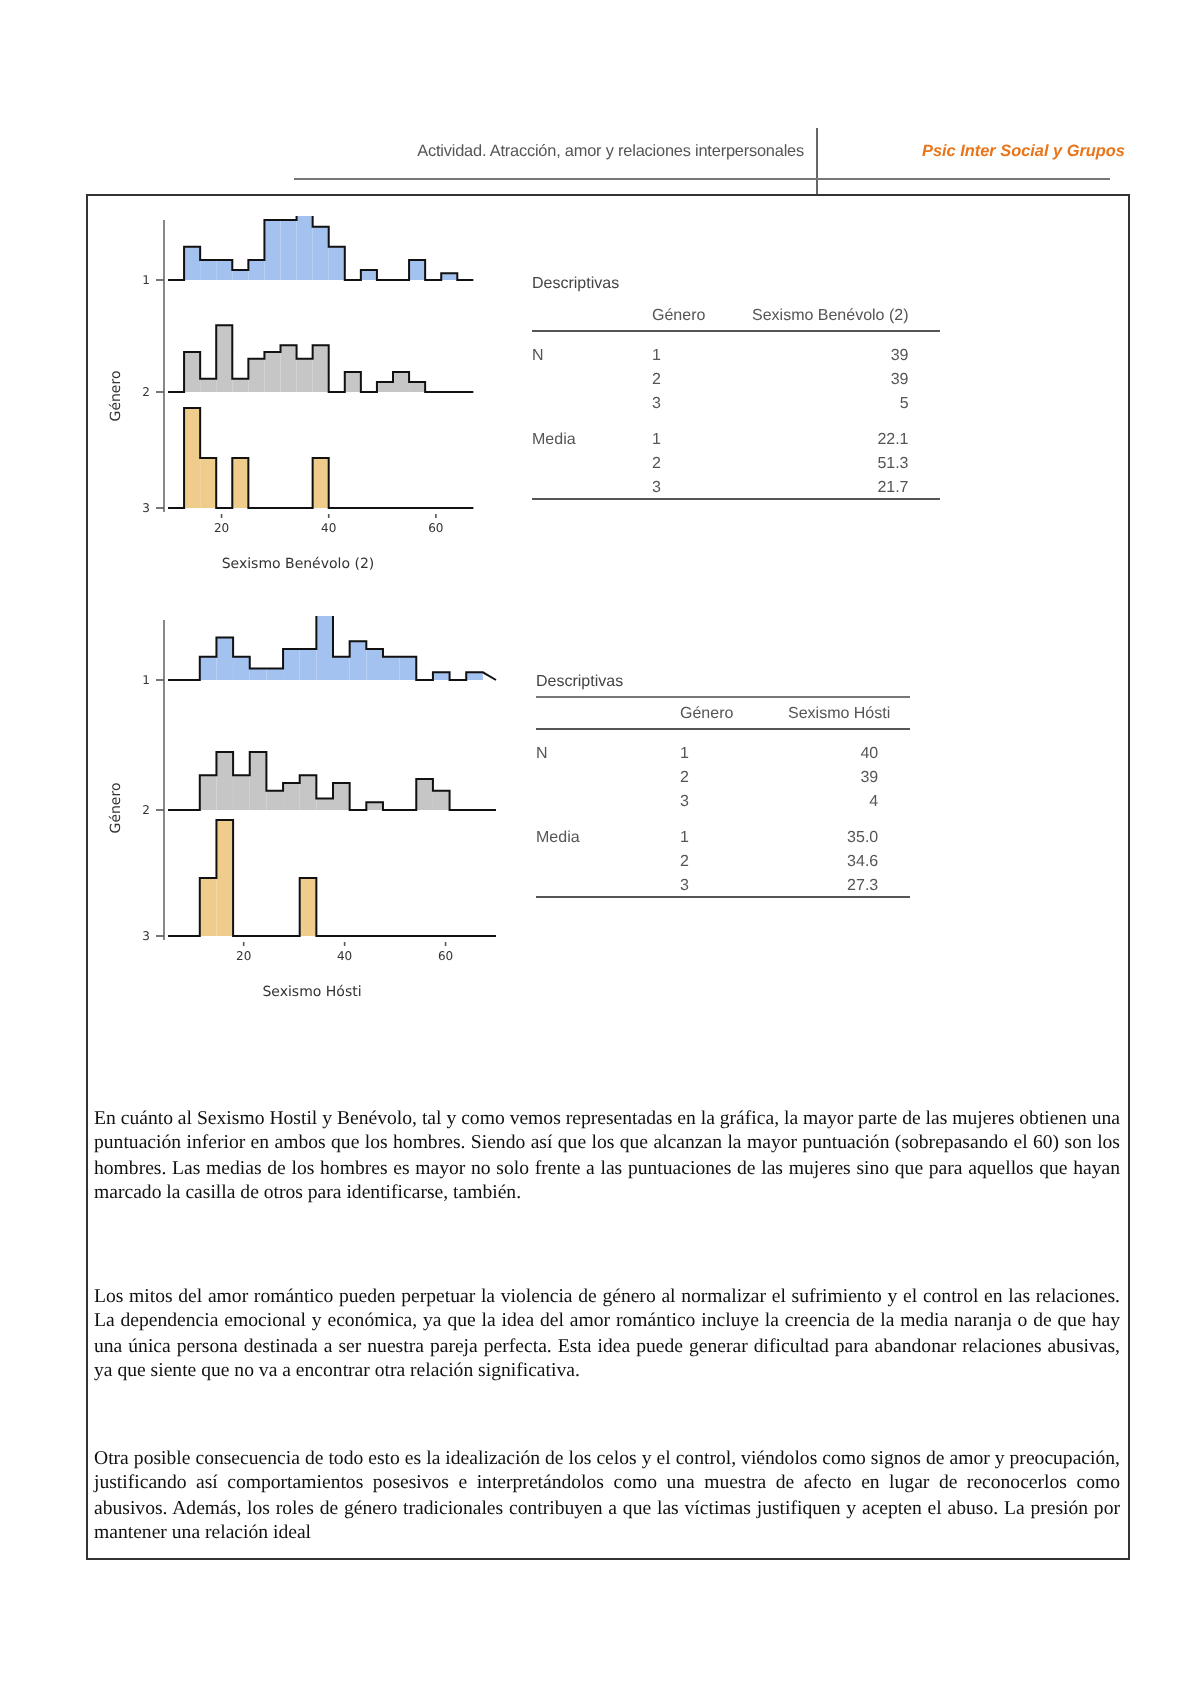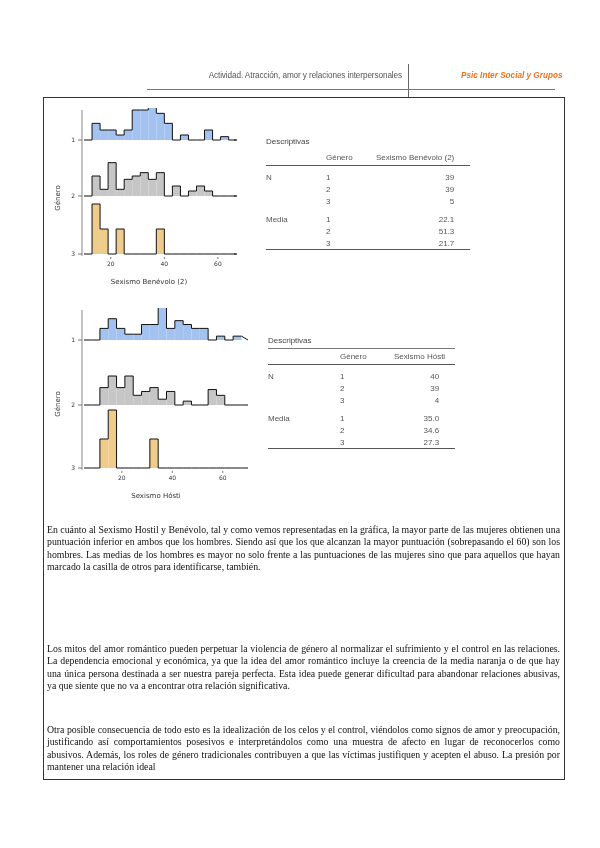--- a/index.html
+++ b/index.html
@@ -26,21 +26,21 @@
   .desc-table .col-gen { width: 40px; }
   .desc-table .col-val { text-align: right; padding-right: 16px; }
   .desc-table thead tr { border-bottom: 1px solid #555; }
   .desc-table tbody tr.last { border-bottom: 1px solid #555; }
   .desc-table tbody tr.grp-start td { padding-top: 7px; }
   .table1 { left: 266px; top: 137px; }
   .table2 { left: 268px; top: 336px; }
   .table2 .desc-title { border-bottom: 1px solid #777; padding-bottom: 3px; margin-bottom: 0; }
 
   .para { position: absolute; left: 47px; width: 513px; font-size: 9.8px; line-height: 12.4px; color: #111; text-align: justify; }
-  .p1 { top: 514px; }
+  .p1 { top: 544px; }
   .p2 { top: 633px; }
   .p3 { top: 714px; }
 </style>
 </head>
 <body>
 
 <div class="header">
   <span class="header-title">Actividad. Atracción, amor y relaciones interpersonales</span>
   <span class="header-divider"></span>
   <span class="header-course">Psic Inter Social y Grupos</span>

